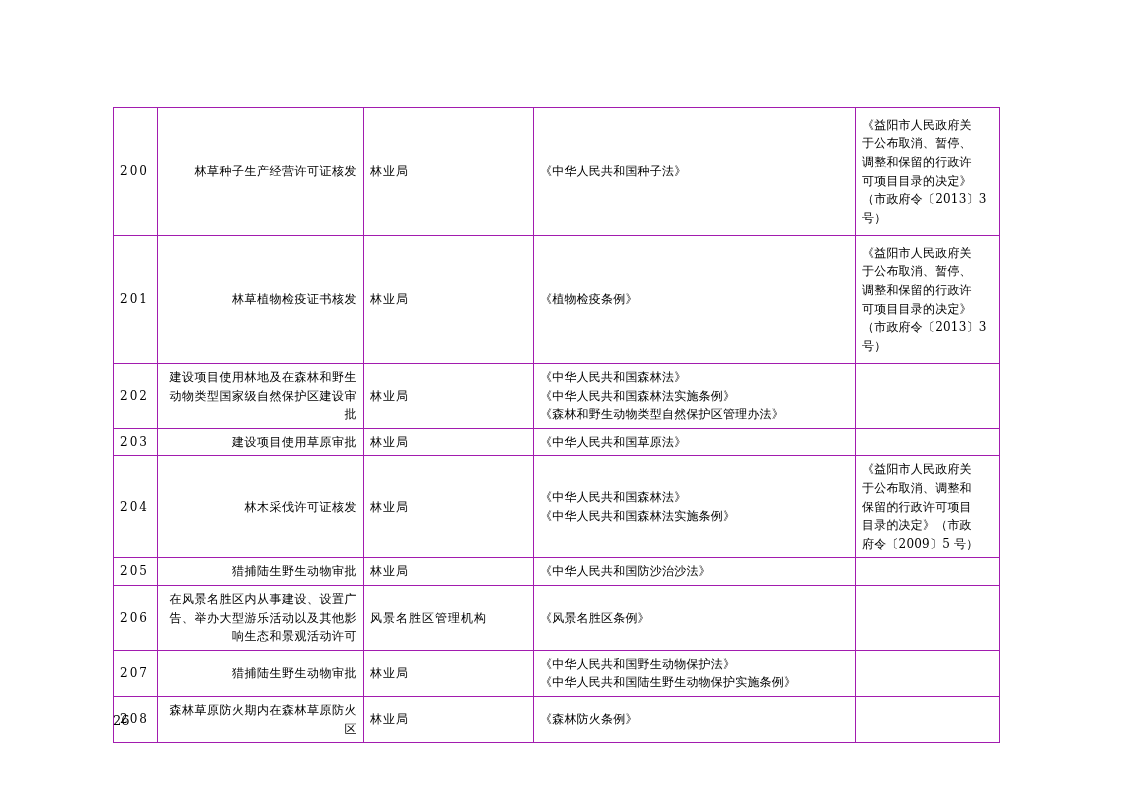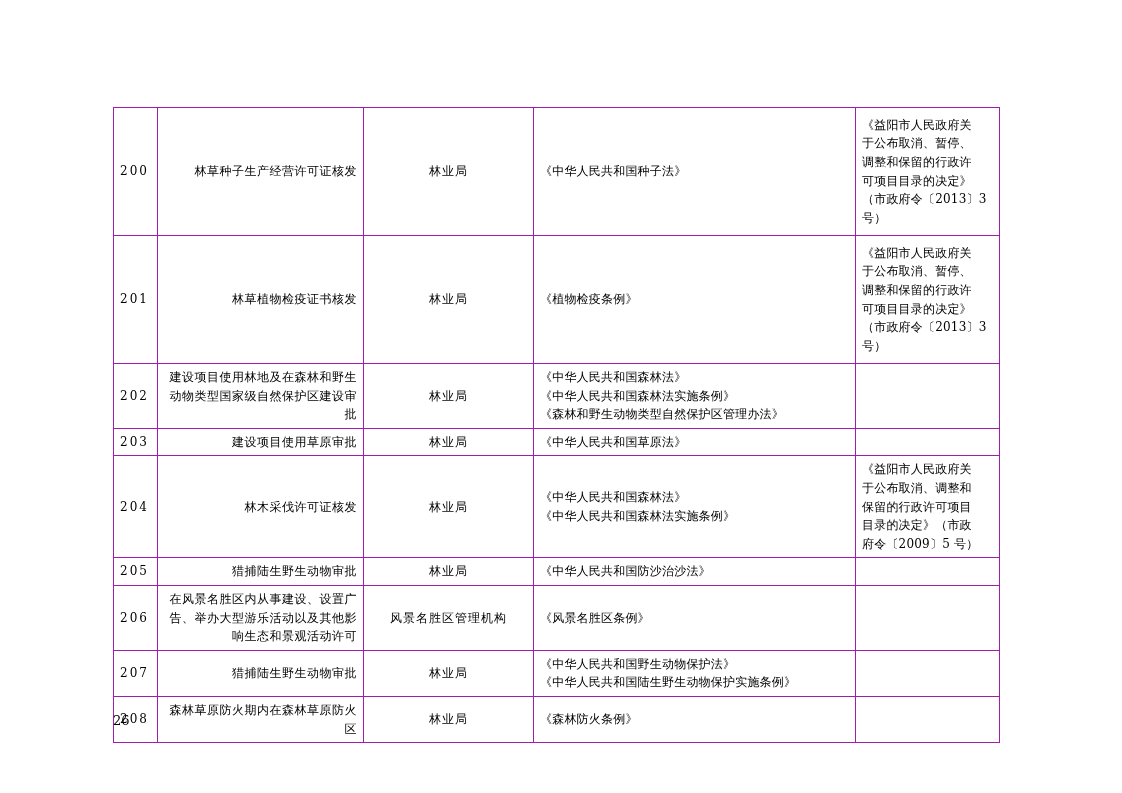--- a/index.html
+++ b/index.html
@@ -45,21 +45,20 @@
 
   td.num {
     text-align: left;
     letter-spacing: 2px;
   }
   td.name {
     text-align: right;
     letter-spacing: 0.5px;
   }
   td.org {
-    text-align: center;
     letter-spacing: 1px;
   }
   td.basis {
     text-align: left;
     letter-spacing: 0.2px;
   }
   td.note {
     text-align: left;
     font-size: 11.5px;
     line-height: 1.75;

